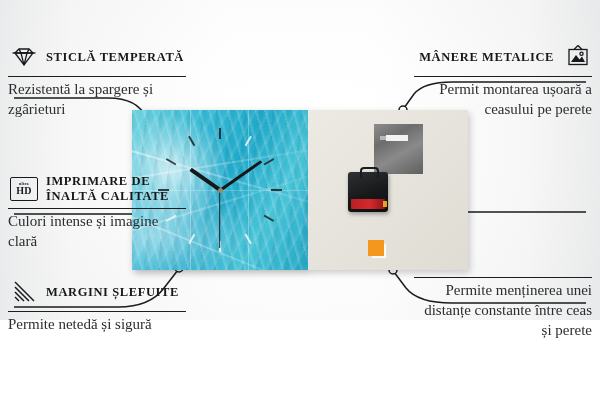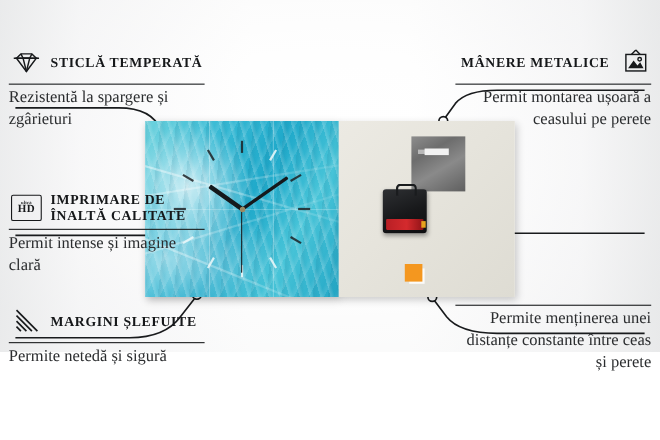--- a/index.html
+++ b/index.html
@@ -350,21 +350,21 @@
     <div class="c-head">
       <div class="c-icon">
         <div class="hdbadge">
           <span class="u">ultra</span>
           <span class="h">HD</span>
         </div>
       </div>
       <div class="c-title">IMPRIMARE DE ÎNALTĂ CALITATE</div>
     </div>
     <div class="c-rule"></div>
-    <div class="c-desc">Permit intense și imagine clară</div>
+    <div class="c-desc">Culori intense și imagine clară</div>
   </div>
 
   <div class="callout left" style="top:275px">
     <div class="c-head">
       <div class="c-icon">
         <svg width="26" height="24" viewBox="0 0 26 24" fill="none" stroke="#17191b" stroke-width="1.5">
           <path d="M3 2 L22 21"></path>
           <path d="M3 7 L17 21"></path>
           <path d="M3 12 L12 21"></path>
           <path d="M3 17 L7 21"></path>

